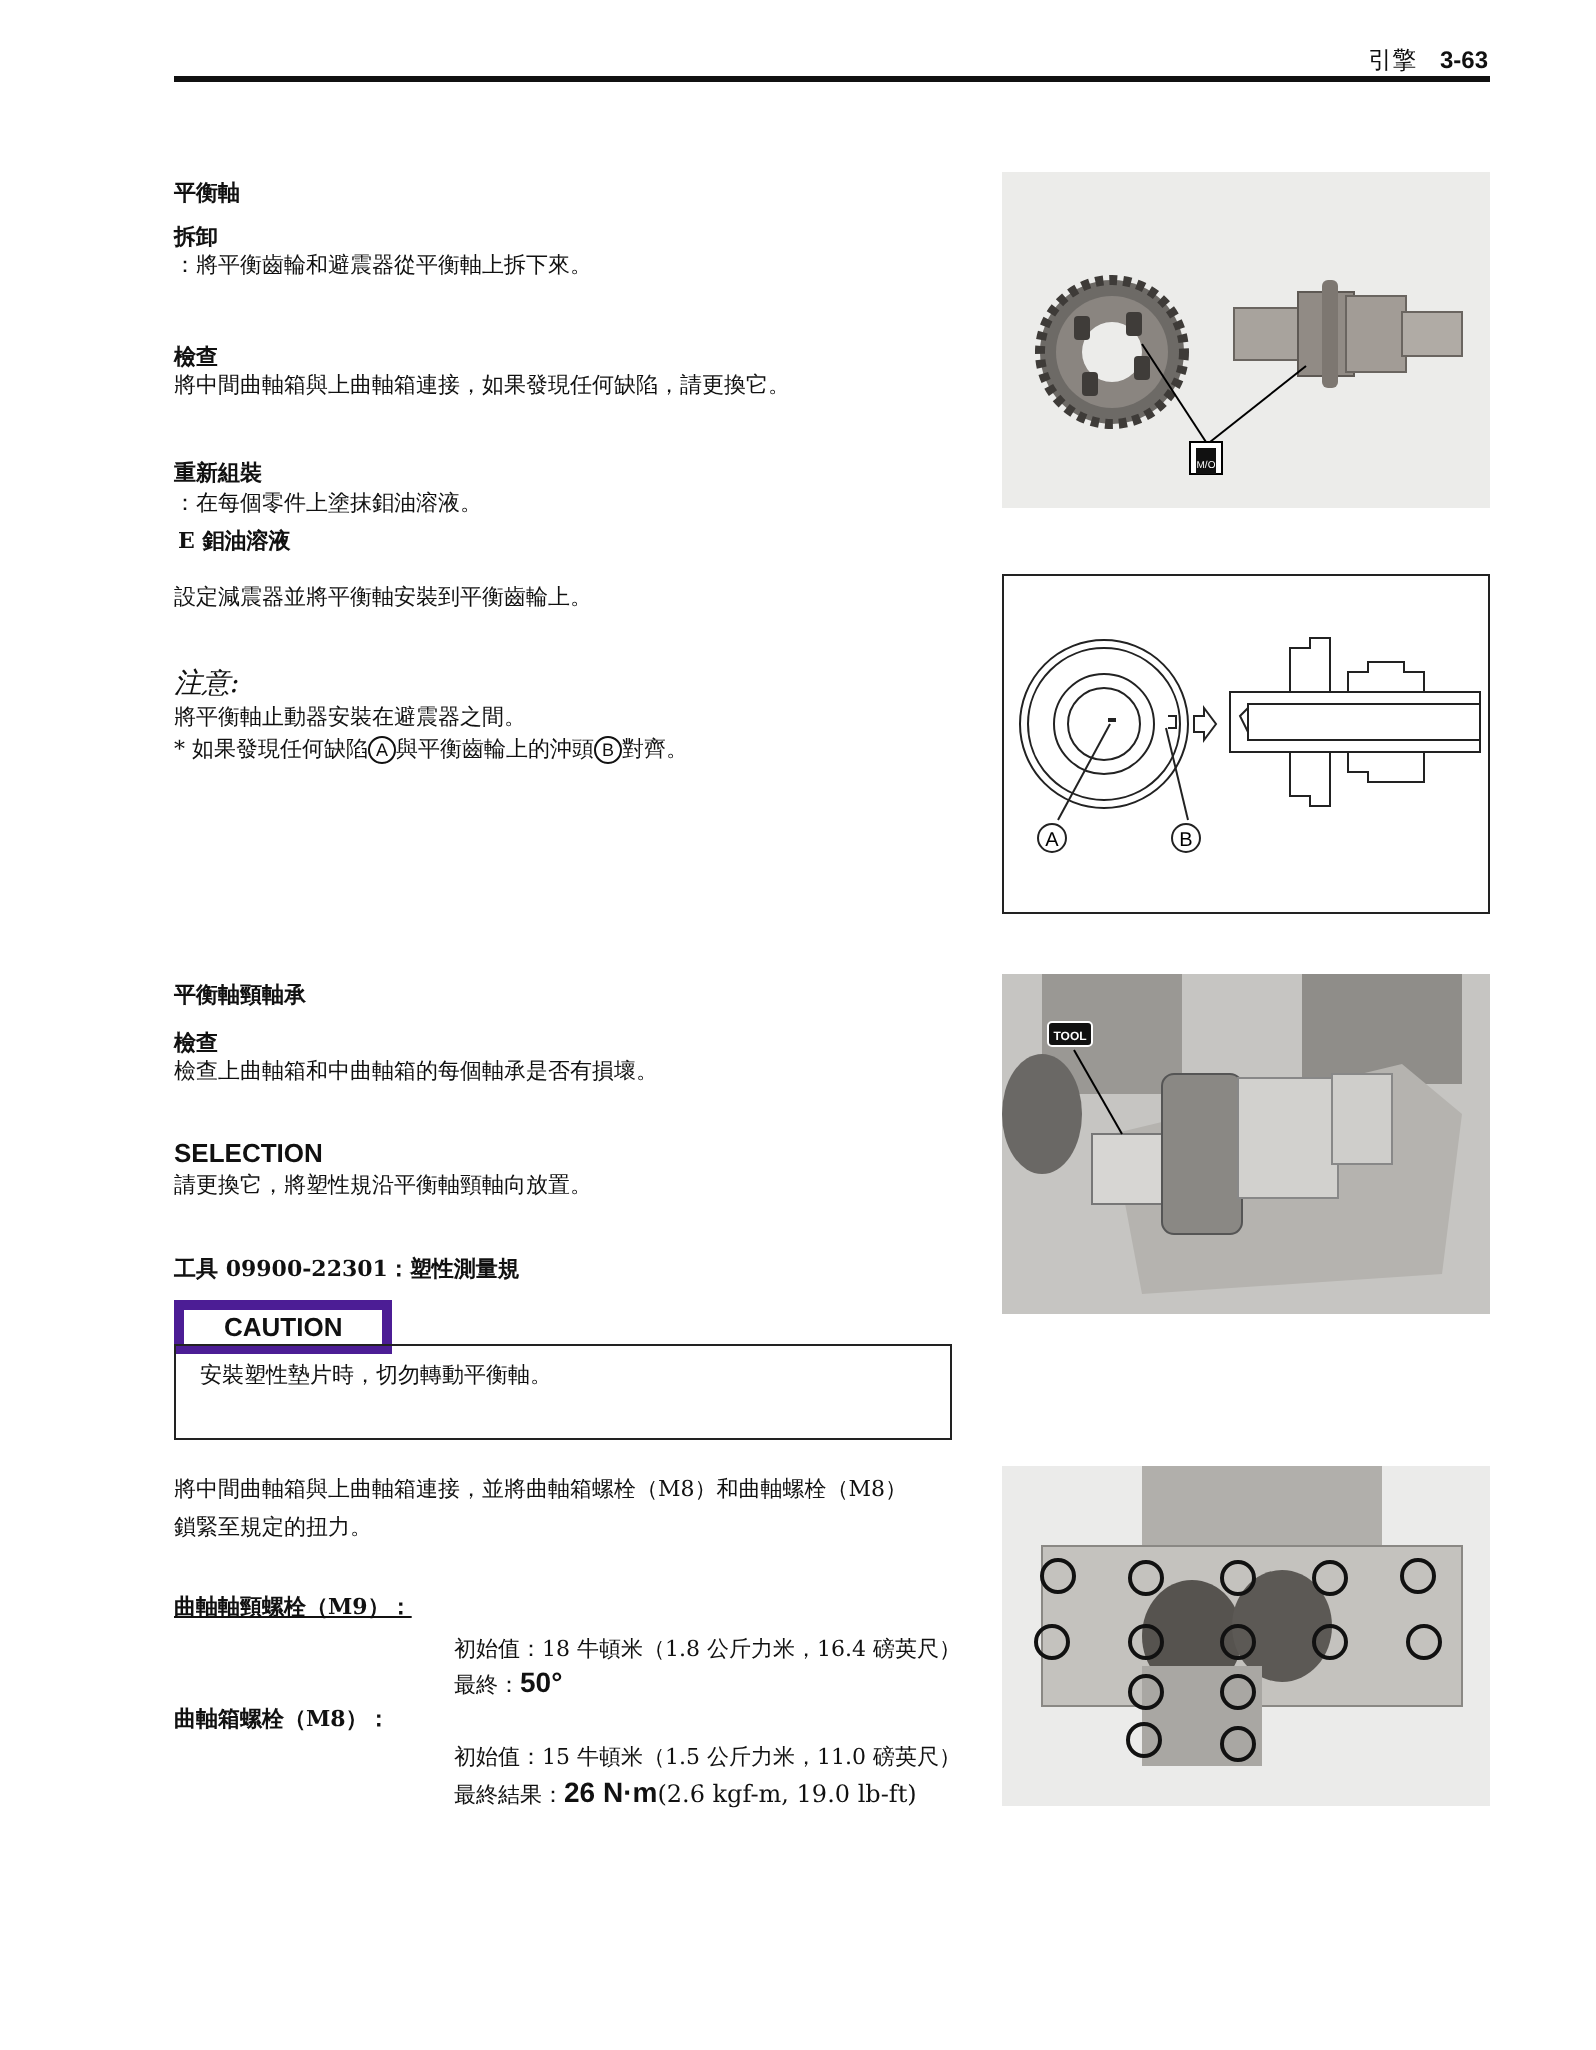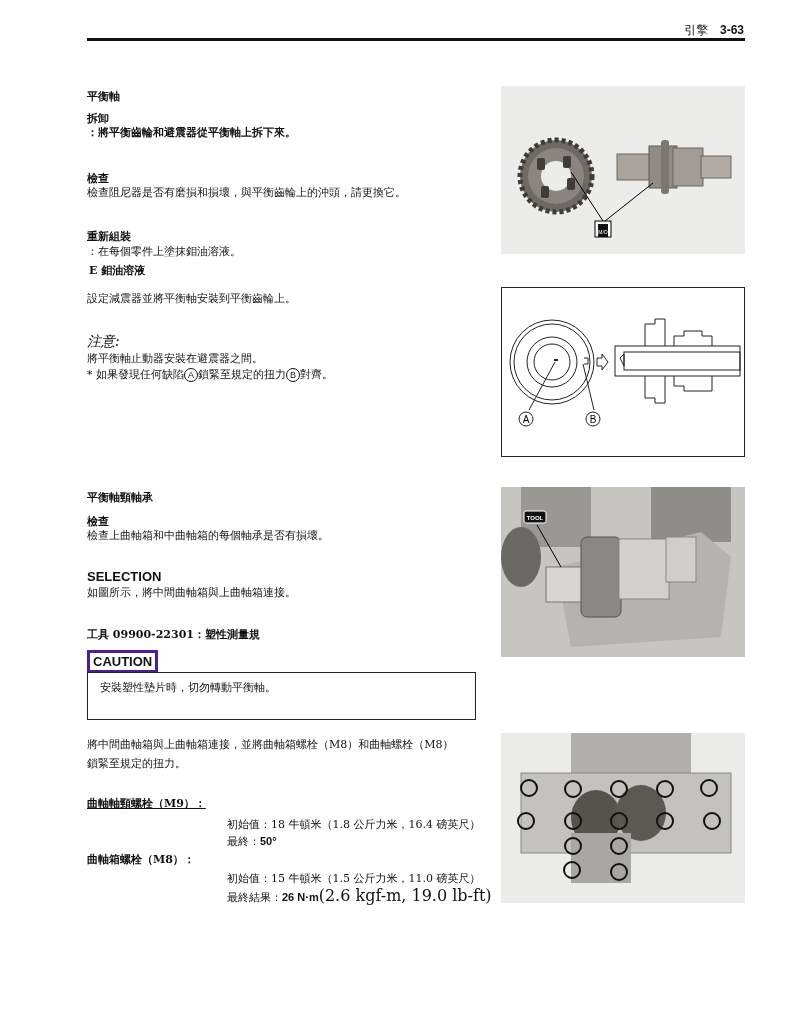--- a/index.html
+++ b/index.html
@@ -7,69 +7,69 @@
          font-family: "DejaVu Serif", "Liberation Serif", serif; color: #111; }
   .abs { position: absolute; }
   .hdr-rule { left: 87px; top: 38px; width: 658px; height: 3px; background: #111; }
   .hdr-text { top: 22px; left: 640px; width: 104px; text-align: right; font-size: 12px; white-space: nowrap; }
   .hdr-text .sec { font-family: "DejaVu Sans", "Liberation Sans", sans-serif; font-size: 12px; margin-right: 8px; }
   .hdr-text .pg { font-family: "Liberation Sans", sans-serif; font-weight: bold; font-size: 12px; }
   .t { font-size: 11px; line-height: 14px; white-space: nowrap; }
   .b { font-weight: bold; }
   .note-title { font-size: 14px; }
   .selection { font-family: "Liberation Sans", sans-serif; font-weight: bold; font-size: 13px; }
-  .caution-label { left: 87px; top: 650px; border: 3px solid #4c1d95; padding: 0 3px; height: 17px; line-height: 17px;
+  .caution-label { left: 87px; top: 650px; border: 5px solid #4c1d95; padding: 0 20px; height: 17px; line-height: 17px;
                    font-family: "Liberation Sans", sans-serif; font-weight: bold; font-size: 13px; }
   .caution-box { left: 87px; top: 672px; width: 387px; height: 46px; border: 1px solid #222; }
   .caution-box .t { position: absolute; left: 12px; top: 8px; }
   .circ { display: inline-block; width: 12px; height: 12px; border: 1px solid #111; border-radius: 50%;
           font-family: "Liberation Sans", sans-serif; font-size: 9px; line-height: 12px; text-align: center; vertical-align: middle; }
-  .big { font-family: "Liberation Sans", sans-serif; font-weight: bold; font-size: 11px; }
-  .small { font-size: 16px; }
+  .big { font-family: "Liberation Sans", sans-serif; font-weight: bold; font-size: 14px; }
+  .small { font-size: 12px; }
   .fig { background: #e6e6e6; overflow: hidden; }
   .fig1 { left: 501px; top: 86px; width: 244px; height: 168px; background: #ececea; }
   .fig2 { left: 501px; top: 287px; width: 242px; height: 168px; background: #fff; border: 1px solid #222; }
   .fig3 { left: 501px; top: 487px; width: 244px; height: 170px; background: #c9c9c7; }
   .fig4 { left: 501px; top: 733px; width: 244px; height: 170px; background: #ebebea; }
   svg { display: block; }
 </style>
 </head>
 <body>
 
 <div class="abs hdr-text">
   <span class="sec">引擎</span>
   <span class="pg">3-63</span>
 </div>
 <div class="abs hdr-rule"></div>
 
 <div class="abs t b" style="left:87px; top:90px;">平衡軸</div>
 
 <div class="abs t b" style="left:87px; top:112px;">拆卸</div>
-<div class="abs t" style="left:87px; top:126px;font-weight:bold;">：將平衡齒輪和避震器從平衡軸上拆下來。</div>
+<div class="abs t" style="left:87px; top:126px;">：將平衡齒輪和避震器從平衡軸上拆下來。</div>
 
 <div class="abs t b" style="left:87px; top:172px;">檢查</div>
-<div class="abs t" style="left:87px; top:186px;">檢查阻尼器是否有磨損和損壞，與平衡齒輪上的沖頭，請更換它。</div>
+<div class="abs t" style="left:87px; top:186px;">將中間曲軸箱與上曲軸箱連接，如果發現任何缺陷，請更換它。</div>
 
 <div class="abs t b" style="left:87px; top:230px;">重新組裝</div>
 <div class="abs t" style="left:87px; top:245px;">：在每個零件上塗抹鉬油溶液。</div>
 <div class="abs t b" style="left:89px; top:264px;">E 鉬油溶液</div>
 <div class="abs t" style="left:87px; top:292px;">設定減震器並將平衡軸安裝到平衡齒輪上。</div>
 
 <div class="abs note-title" style="left:87px; top:333px;font-style:italic;">注意:</div>
 <div class="abs t" style="left:87px; top:352px;">將平衡軸止動器安裝在避震器之間。</div>
 <div class="abs t" style="left:87px; top:368px;">
-  <span>* 如果發現任何缺陷</span><span class="circ">A</span><span>鎖緊至規定的扭力</span><span class="circ">B</span><span>對齊。</span>
+  <span>* 如果發現任何缺陷</span><span class="circ">A</span><span>與平衡齒輪上的沖頭</span><span class="circ">B</span><span>對齊。</span>
 </div>
 
 <div class="abs t b" style="left:87px; top:491px;">平衡軸頸軸承</div>
 <div class="abs t b" style="left:87px; top:515px;">檢查</div>
 <div class="abs t" style="left:87px; top:529px;">檢查上曲軸箱和中曲軸箱的每個軸承是否有損壞。</div>
 
 <div class="abs selection" style="left:87px; top:569px;">SELECTION</div>
-<div class="abs t" style="left:87px; top:586px;">如圖所示，將中間曲軸箱與上曲軸箱連接。</div>
+<div class="abs t" style="left:87px; top:586px;">請更換它，將塑性規沿平衡軸頸軸向放置。</div>
 
 <div class="abs t b" style="left:87px; top:628px;">工具 09900-22301：塑性測量規</div>
 
 <div class="abs caution-label">CAUTION</div>
 <div class="abs caution-box">
   <div class="t">安裝塑性墊片時，切勿轉動平衡軸。</div>
 </div>
 
 <div class="abs t" style="left:87px; top:738px;">將中間曲軸箱與上曲軸箱連接，並將曲軸箱螺栓（M8）和曲軸螺栓（M8）</div>
 <div class="abs t" style="left:87px; top:757px;">鎖緊至規定的扭力。</div>

